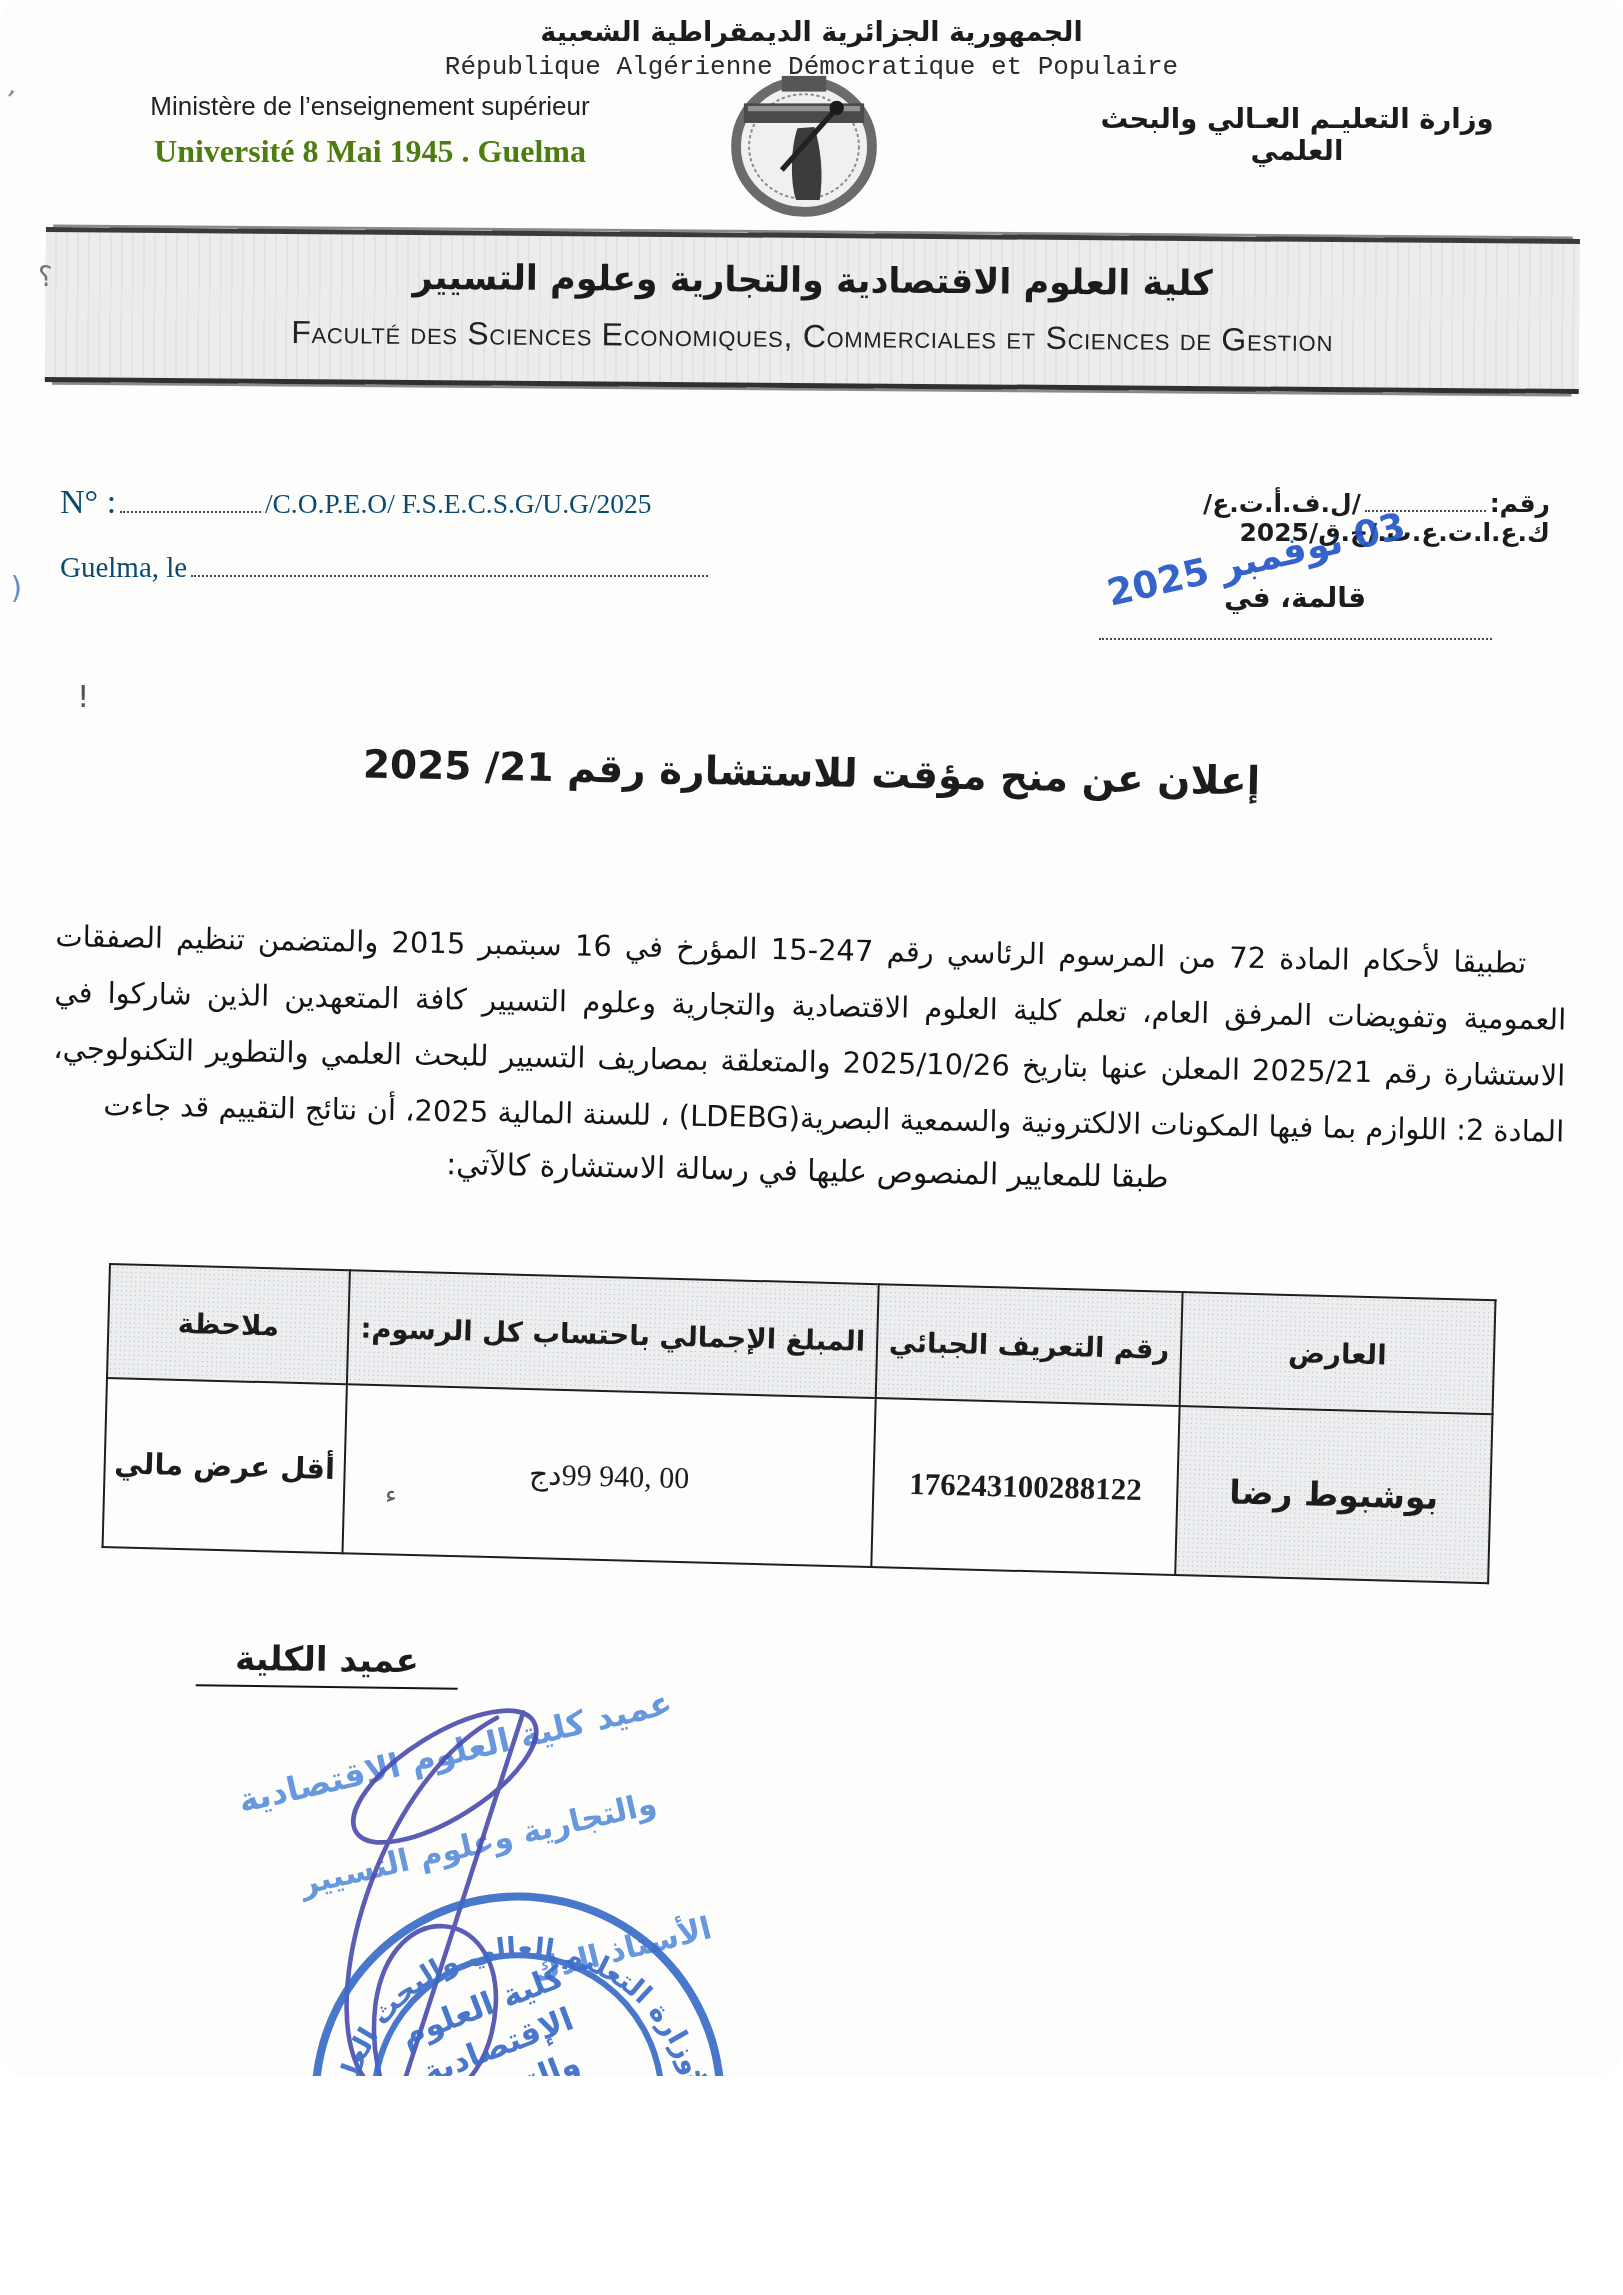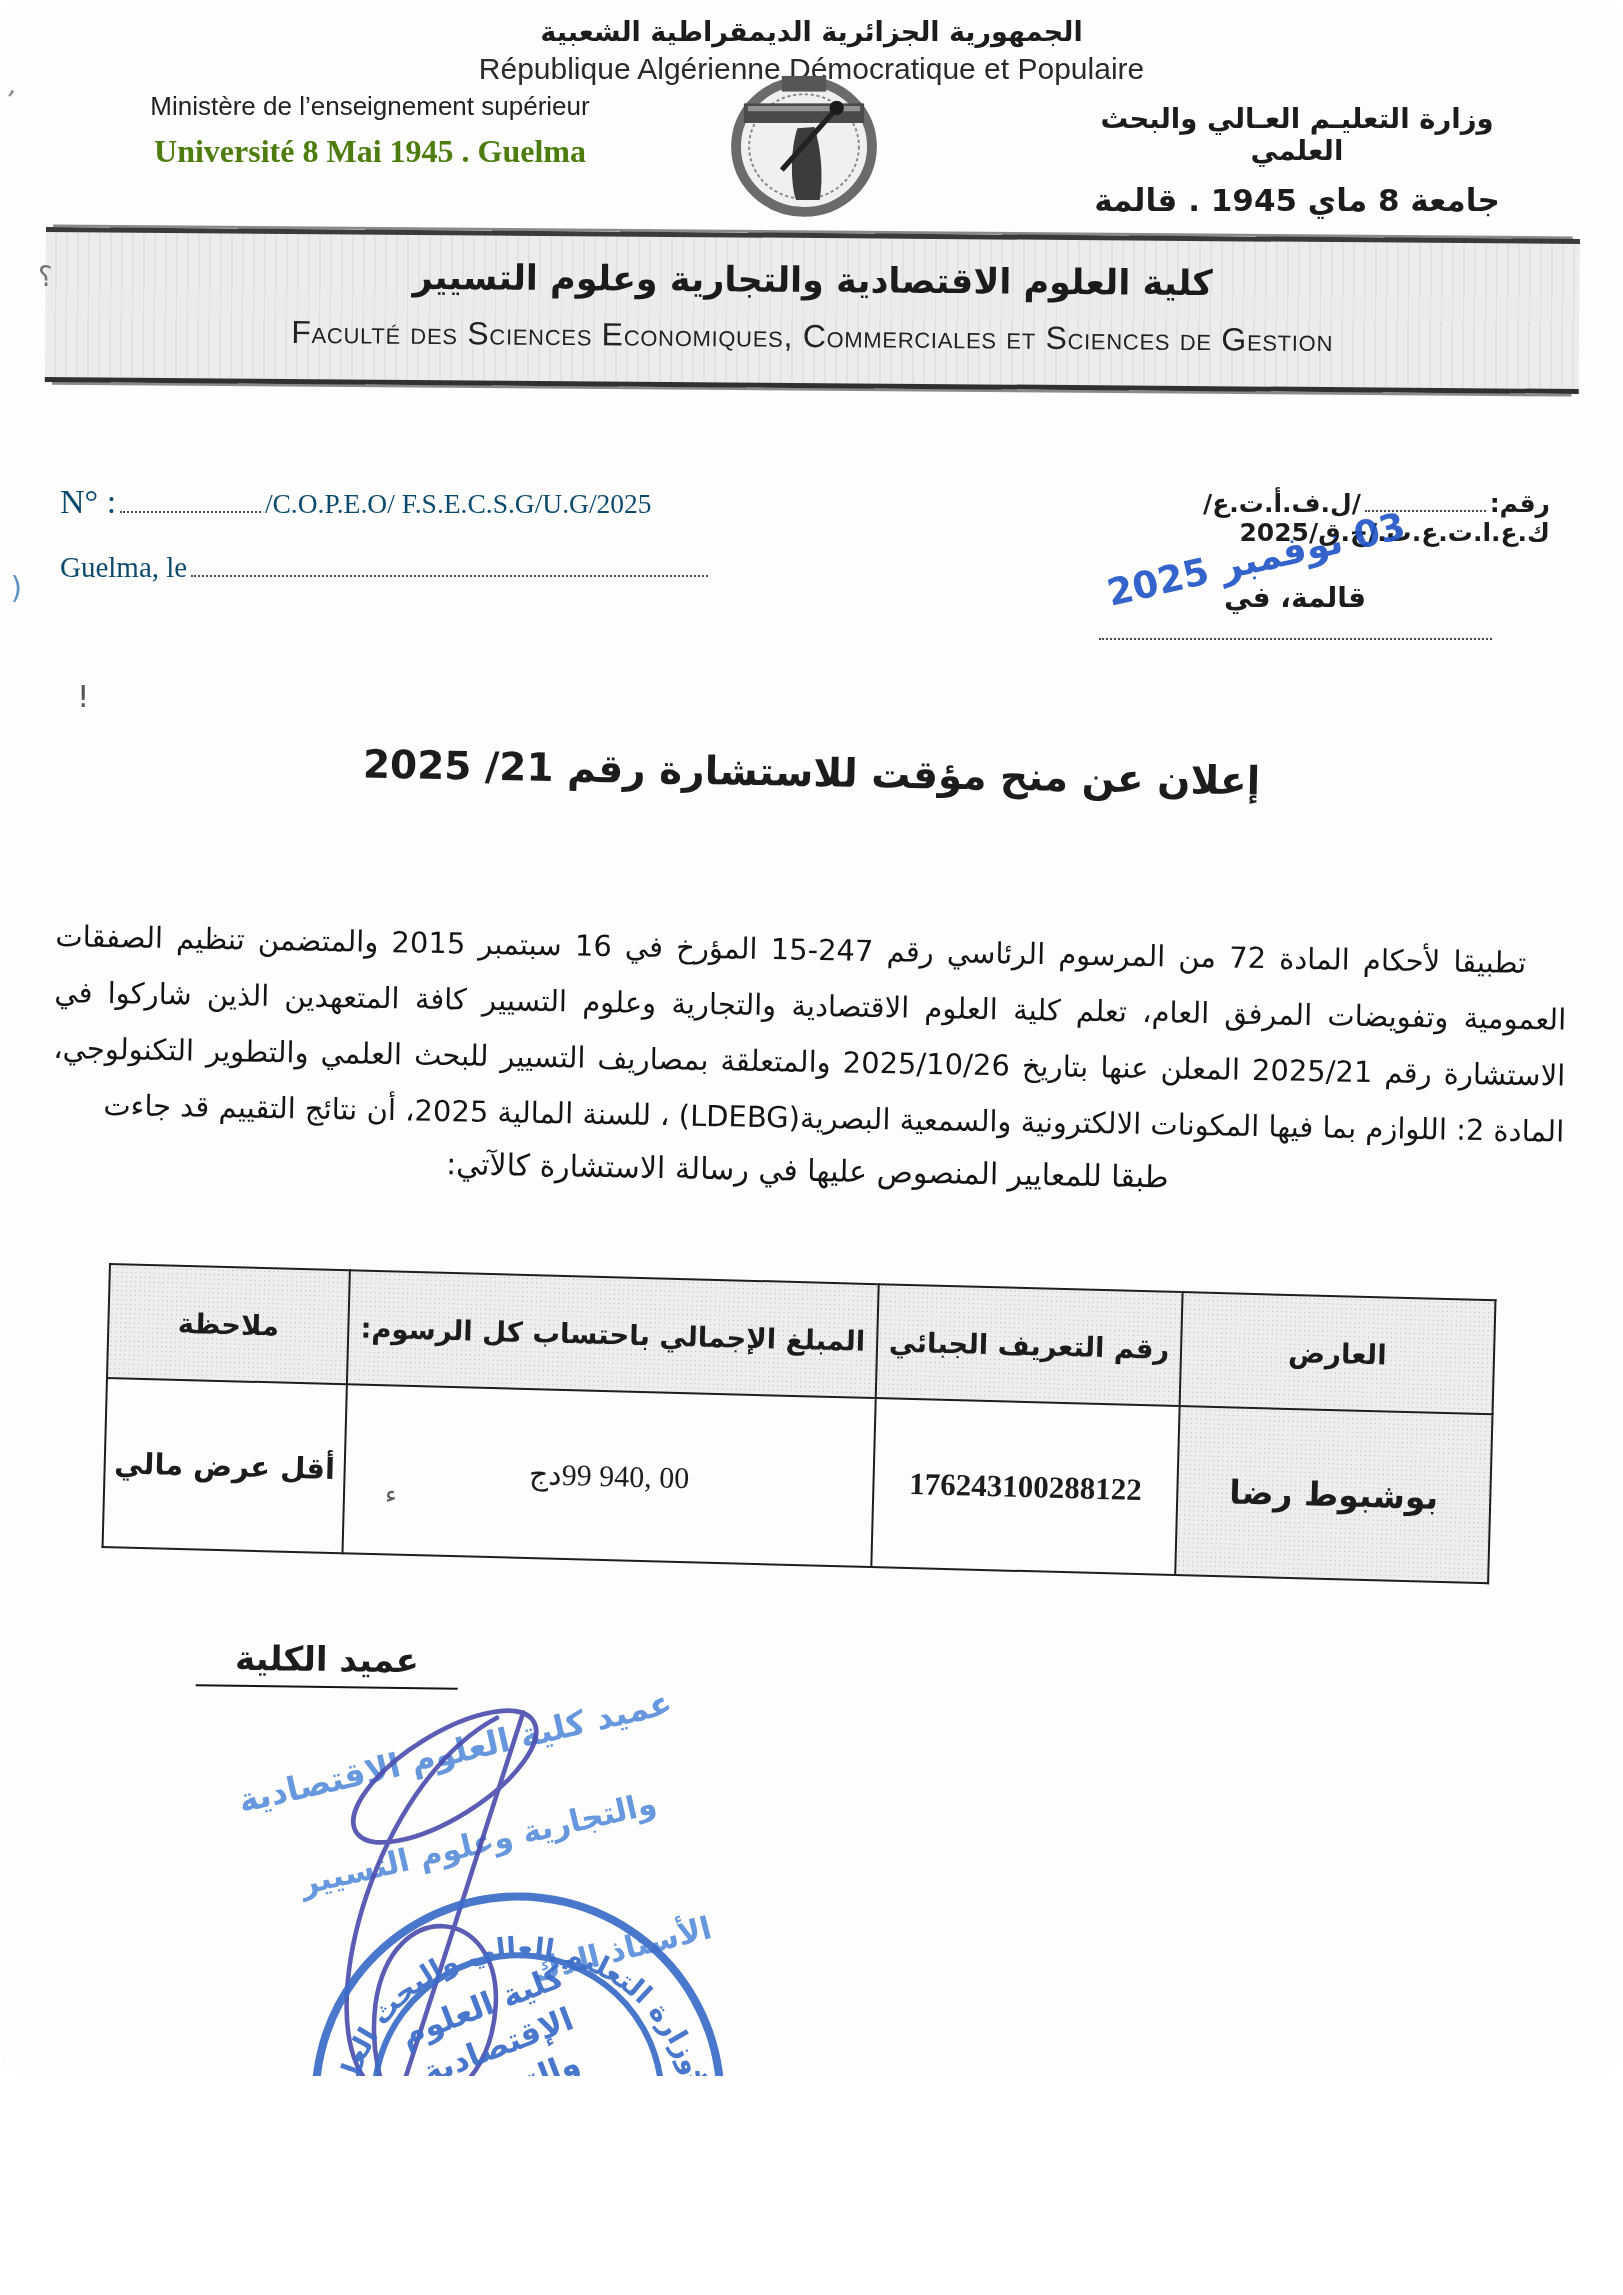--- a/index.html
+++ b/index.html
@@ -3,21 +3,21 @@
 <meta charset="utf-8">
 <style>
   html,body{margin:0;padding:0;background:#ffffff;}
   .page{
     position:relative;width:1623px;height:2076px;background:#fdfdfc;overflow:hidden;
     font-family:"DejaVu Sans",sans-serif;color:#1c1c1c;border-radius:26px;
   }
   .abs{position:absolute;}
   
   .rep-ar{top:15.7px;left:0;width:100%;text-align:center;font-size:27px;font-weight:bold;}
-  .rep-fr{top:52px;left:0;width:100%;text-align:center;font-size:30px;font-family:Liberation Sans, sans-serif;color:#2a2a2a;}
+  .rep-fr{top:52px;left:0;width:100%;text-align:center;font-size:26px;font-family:Liberation Mono, monospace;color:#2a2a2a;}
   .h-left{top:89px;left:141px;width:458px;text-align:center;font-family:"Liberation Sans",sans-serif;font-size:26px;line-height:34px;color:#222;}
   .h-left .univ{margin-top:10.5px;font-family:"Liberation Serif",serif;font-weight:bold;font-size:32px;color:#4d7c0f;}
   .logo{top:72px;left:724px;}
   .h-right{top:102px;right:110px;width:432px;text-align:center;}
   .h-right .min-ar{font-size:27.5px;font-weight:bold;}
   .h-right .univ-ar{margin-top:15.7px;font-size:31px;font-weight:bold;}
   
   .banner{
     top:227px;left:46px;width:1534px;
     background:repeating-linear-gradient(90deg,#ececec 0 9.2px,#e2e2e2 9.2px 11px);
@@ -94,21 +94,20 @@
     <rect x="88" y="6" width="68" height="24" fill="#565656"></rect>
     <rect x="30" y="48" width="184" height="30" fill="#4a4a4a"></rect>
     <rect x="36" y="52" width="172" height="8" fill="#d9d9d9" opacity=".5"></rect>
     <path d="M112 86 C100 120,102 176,110 196 L146 196 C152 158,148 118,138 84 Z" fill="#3c3c3c"></path>
     <line x1="88" y1="150" x2="168" y2="60" stroke="#222" stroke-width="8"></line>
     <circle cx="172" cy="55" r="11" fill="#1a1a1a"></circle>
   </svg>
 
   <div class="abs h-right" dir="rtl">
     <div class="min-ar">وزارة التعليـم العـالي والبحث العلمي</div>
-    <div class="univ-ar">جامعة 8 ماي 1945 . قالمة</div>
   </div>
 
   <div class="abs banner">
     <div class="fac-ar" dir="rtl">كلية العلوم الاقتصادية والتجارية وعلوم التسيير</div>
     <div class="fac-fr">Faculté des Sciences Economiques, Commerciales et Sciences de Gestion</div>
   </div>
 
   <div class="abs ref-left">
     <span class="no-label">N° :</span><span class="dots" style="width:141px"></span><span>/C.O.P.E.O/ F.S.E.C.S.G/U.G/2025</span>
     <div class="guelma">

